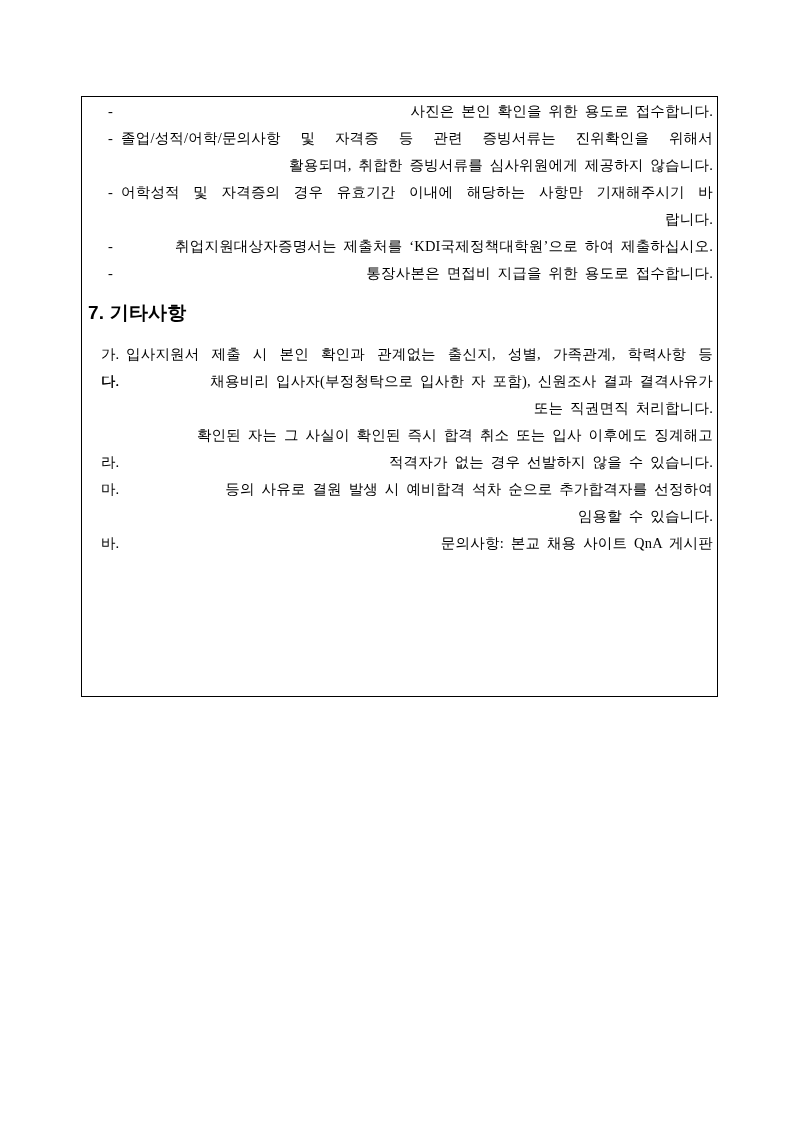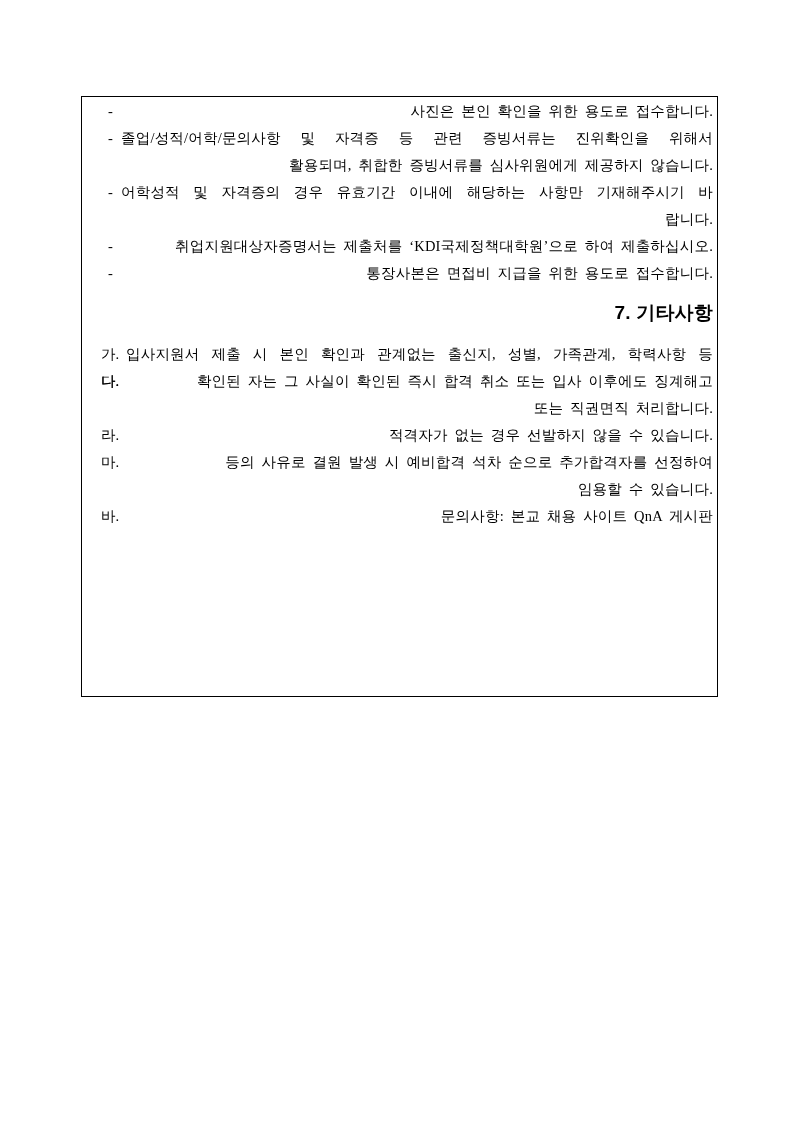--- a/index.html
+++ b/index.html
@@ -52,21 +52,20 @@
     text-align: justify;
     text-align-last: justify;
   }
   .section-heading {
     margin: 12px 0 14px 6px;
     font-family: "Liberation Sans", "DejaVu Sans", sans-serif;
     font-weight: bold;
     font-size: 19px;
     line-height: 28px;
     letter-spacing: 0.2px;
-    text-align: right;
   }
 </style>
 </head>
 <body>
 
 <div class="page">
   <div class="content-box">
     <div class="dash-list">
         <div class="list-item">
           <span class="marker">-</span>
@@ -110,22 +109,23 @@
           </div>
         </div>
         <div class="list-item">
           <span class="marker">나.</span>
           <div class="lines">
           </div>
         </div>
         <div class="list-item">
           <span class="marker">다.</span>
           <div class="lines">
+            <div class="line">채용비리 입사자(부정청탁으로 입사한 자 포함), 신원조사 결과 결격사유가</div>
+            <div class="line">또는 직권면직 처리합니다.</div>
             <div class="line">확인된 자는 그 사실이 확인된 즉시 합격 취소 또는 입사 이후에도 징계해고</div>
-            <div class="line">또는 직권면직 처리합니다.</div>
           </div>
         </div>
         <div class="list-item">
           <span class="marker">라.</span>
           <div class="lines">
             <div class="line">적격자가 없는 경우 선발하지 않을 수 있습니다.</div>
           </div>
         </div>
         <div class="list-item">
           <span class="marker">마.</span>

